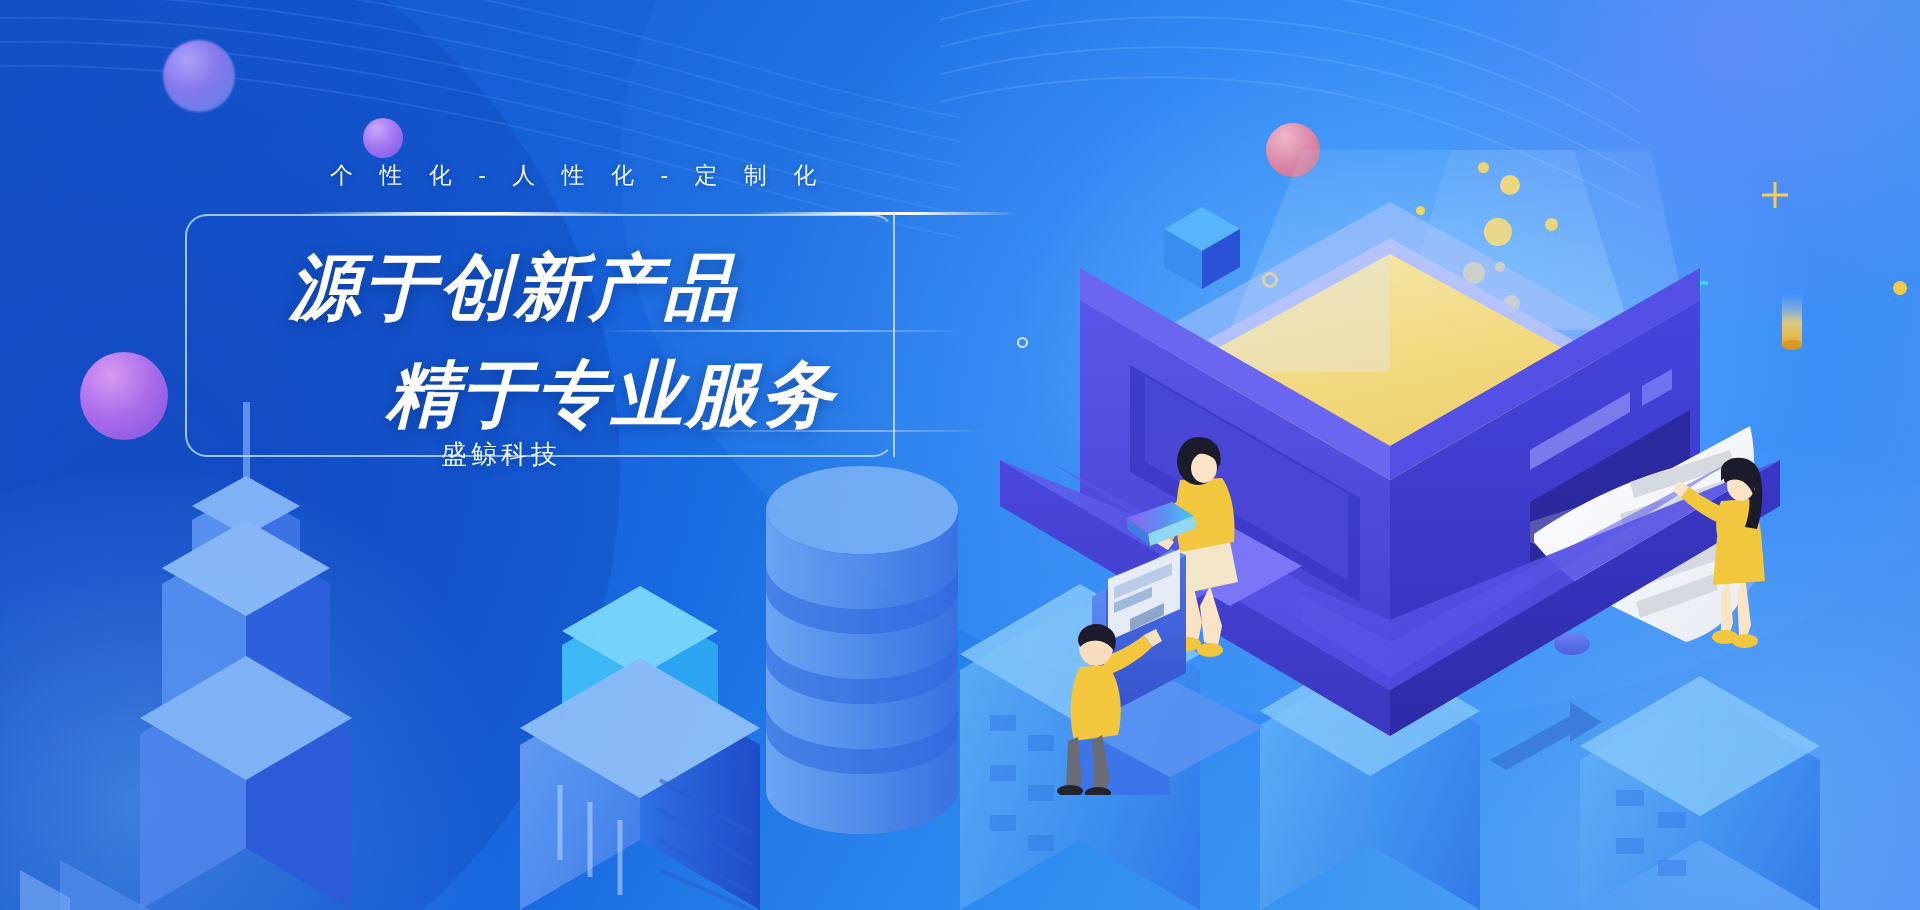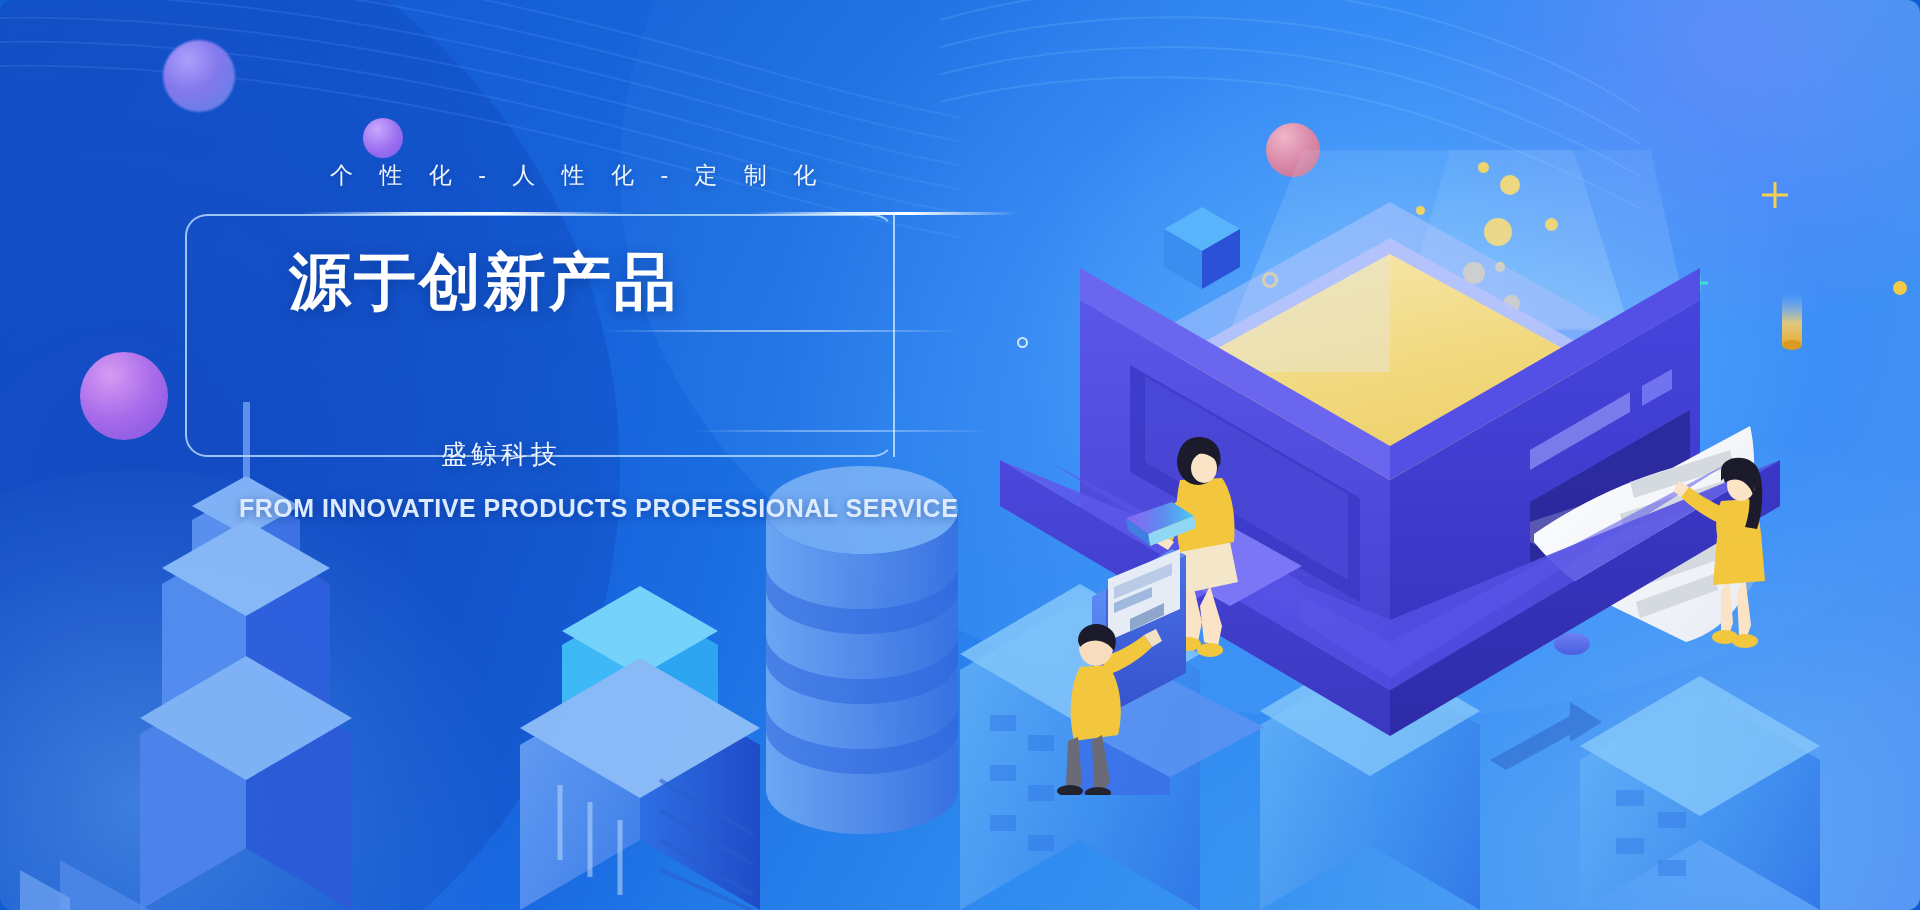--- a/index.html
+++ b/index.html
@@ -5,21 +5,20 @@
   * { margin:0; padding:0; box-sizing:border-box; }
   html,body { width:1920px; height:910px; overflow:hidden; background:#0d5fd4; }
   body { font-family:"Liberation Sans","DejaVu Sans",sans-serif; }
 
   #banner{
     position:relative; width:1920px; height:910px; overflow:hidden;
     background:
       radial-gradient(ellipse 900px 700px at 1420px 340px, rgba(86,168,255,.95) 0%, rgba(50,132,248,.55) 45%, rgba(22,96,226,0) 72%),
       radial-gradient(ellipse 800px 900px at 120px 520px, rgba(28,86,214,.85) 0%, rgba(22,88,220,.25) 60%, rgba(20,88,220,0) 80%),
       linear-gradient(118deg,#1456c9 0%,#1560d6 22%,#1a6ee2 42%,#2f8cf0 62%,#3f97f2 78%,#4c8ef3 100%);
-    border-radius: 13px;
   }
 
   
   .soft{position:absolute;border-radius:50%;pointer-events:none;}
 
   .wave-lines{position:absolute;left:-40px;top:-60px;width:1000px;height:340px;opacity:.5;}
   .arc-sweep{position:absolute;right:-200px;top:-380px;width:1500px;height:1100px;
     border-radius:50%;
     background:radial-gradient(ellipse at 40% 70%, rgba(120,195,255,.22) 0%, rgba(90,170,255,.10) 45%, rgba(0,0,0,0) 70%);}
   .left-dark-arc{position:absolute;left:-560px;top:-120px;width:1180px;height:1180px;border-radius:50%;
@@ -71,22 +70,22 @@
     filter:blur(.3px);}
 
   
   .tagline{
     position:absolute;left:330px;top:160px;
     font-size:23px;letter-spacing:10px;color:#ecf4ff;font-weight:400;
     text-shadow:0 1px 6px rgba(0,30,90,.35);
     white-space:nowrap;
   }
   .headline{
-    position:absolute;color:#ffffff;font-weight:700;font-size:62px;letter-spacing:3px;
-    text-shadow:0 3px 14px rgba(4,40,110,.45);white-space:nowrap;
+    position:absolute;color:#ffffff;font-weight:700;font-size:72px;letter-spacing:3px;
+    text-shadow:0 3px 14px rgba(4,40,110,.45);white-space:nowrap;font-style:italic;
   }
   .headline-1{left:289px;top:240px;}
   .headline-2{left:386px;top:347px;}
   .brandname{
     position:absolute;left:441px;top:437px;font-size:26px;letter-spacing:4px;
     color:#eaf3ff;font-weight:400;text-shadow:0 2px 10px rgba(4,40,110,.45);white-space:nowrap;
   }
   .subtitle{
     position:absolute;left:239px;top:494px;font-size:25px;letter-spacing:.5px;font-weight:600;
     color:#dcebff;text-shadow:0 2px 9px rgba(4,40,110,.45);white-space:nowrap;
@@ -463,16 +462,16 @@
   </svg>
 
   <div class="frame"></div>
   <div class="streak" style="left:300px;top:212px;width:330px;"></div>
   <div class="streak" style="left:748px;top:212px;width:270px;"></div>
   <div class="streak" style="left:600px;top:330px;width:360px;opacity:.55;height:2px;"></div>
   <div class="streak" style="left:690px;top:430px;width:300px;opacity:.4;height:2px;"></div>
 
   <div class="tagline">个 性 化 - 人 性 化 - 定 制 化</div>
   <div class="headline headline-1">源于创新产品</div>
+  <div class="headline headline-2">精于专业服务</div>
   <div class="brandname">盛鲸科技</div>
-  <div class="subtitle">FROM INNOVATIVE PRODUCTS PROFESSIONAL SERVICE</div>
 
 </div>
 
 </body></html>

